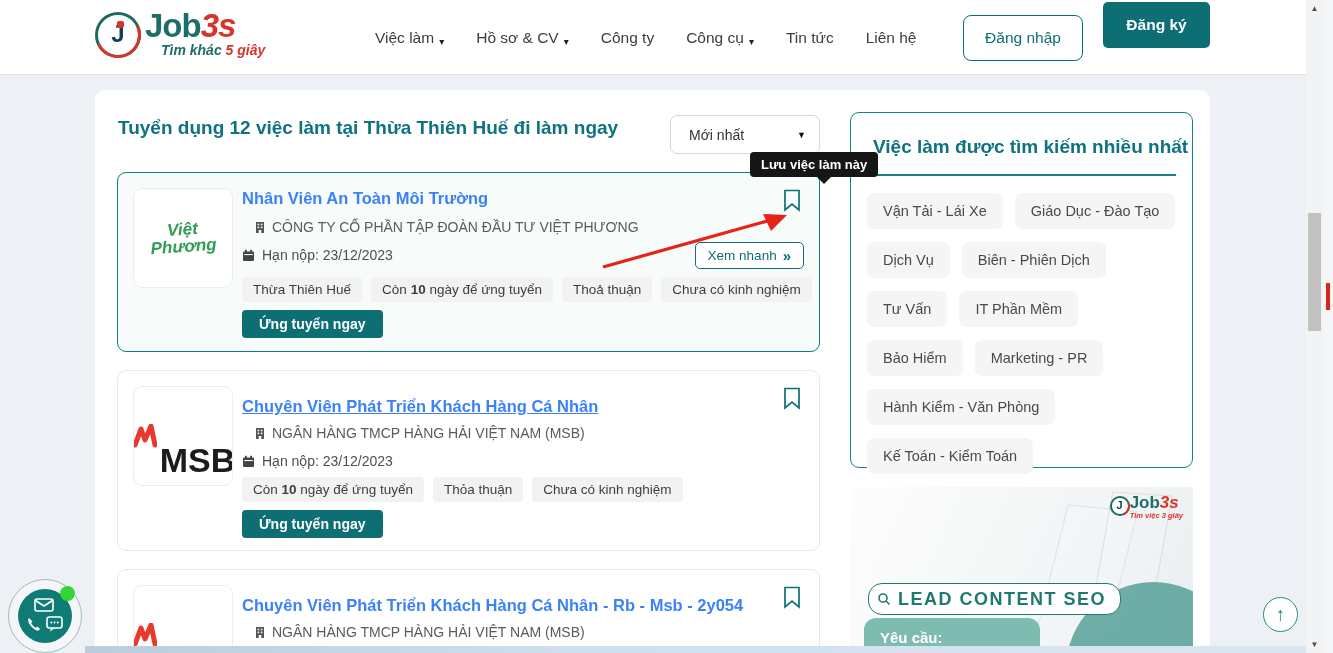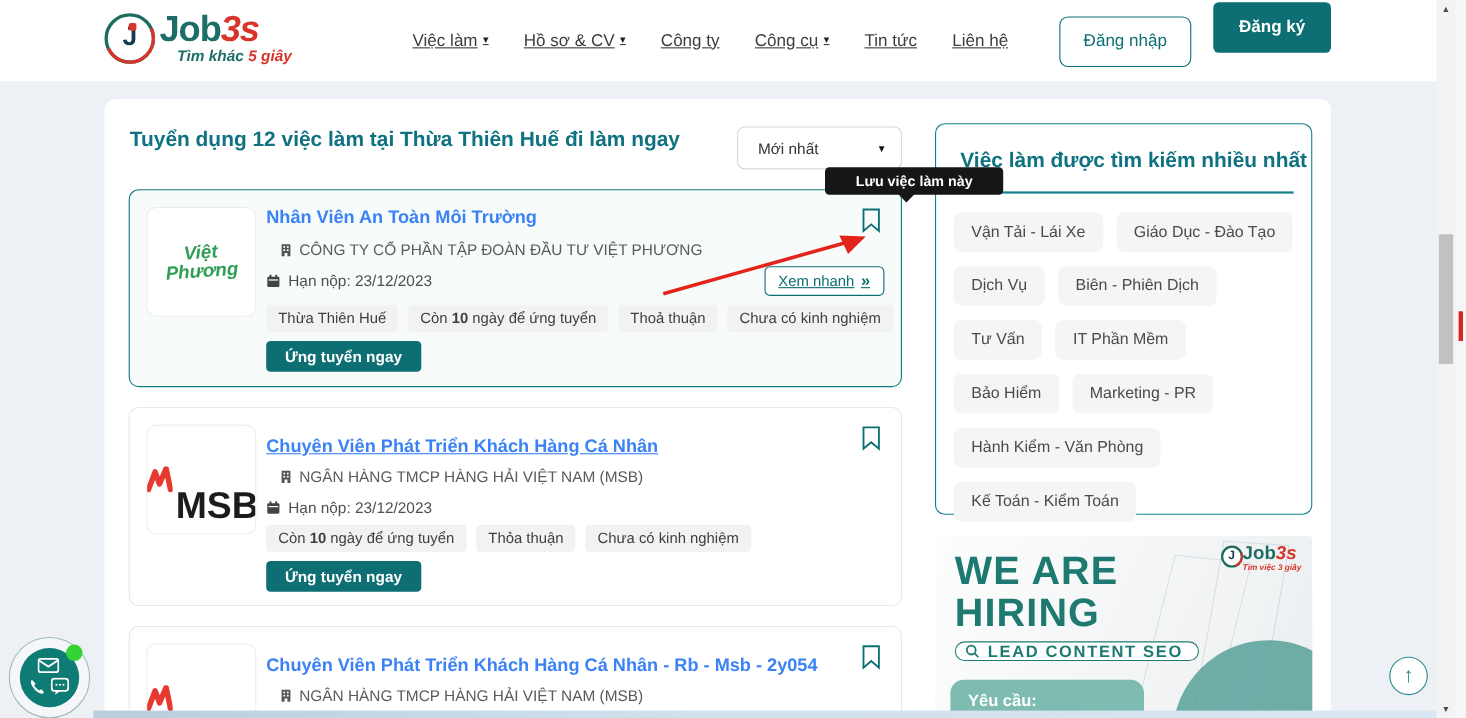--- a/index.html
+++ b/index.html
@@ -12,47 +12,47 @@
   .logo-icon { width:46px; height:46px; border:3px solid #1c6b5e; border-radius:50%; position:relative; background:#fff; margin-top:4px; }
   .logo-icon .arc { position:absolute; inset:-3px; border:3px solid transparent; border-right-color:#d8352a; border-bottom-color:#d8352a; border-radius:50%; transform:rotate(20deg); }
   .logo-icon .jletter { position:absolute; left:0; right:0; top:5px; text-align:center; font-size:24px; font-weight:bold; color:#123c4f; }
   .logo-icon .jdot { position:absolute; left:19px; top:6px; width:7px; height:7px; background:#d8352a; border-radius:2px; }
   .logo-text { margin-left:4px; }
   .brand-line { font-size:33px; font-weight:800; letter-spacing:-1px; line-height:36px; }
   .brand-job { color:#1d6e66; } .brand-3s { color:#d8352a; font-style:italic; }
   .tagline { font-size:14px; font-weight:bold; font-style:italic; margin-left:16px; margin-top:-2px; }
   .tagline .t1 { color:#1d6e66; } .tagline .t2 { color:#d8352a; }
   .nav-menu { position:absolute; left:375px; top:0; height:75px; display:flex; align-items:center; gap:32px; }
-  .nav-item { font-size:15.5px; color:#3d3d3d; font-weight:500; cursor:pointer; display:flex; align-items:flex-start; gap:5px; white-space:nowrap;text-decoration:underline; }
+  .nav-item { font-size:15.5px; color:#3d3d3d; font-weight:500; cursor:pointer; display:flex; align-items:flex-end; gap:5px; white-space:nowrap; }
   .nav-item .chev { font-size:10px; color:#222; margin-top:2px; }
   .btn-login { position:absolute; left:963px; top:15px; width:120px; height:46px; background:#fff; border:1px solid #0d6f73; border-radius:8px; color:#0d6f73; font-size:15.5px; font-weight:500; cursor:pointer; font-family:inherit; }
   .btn-register { position:absolute; left:1103px; top:2px; width:107px; height:46px; background:#0d6f73; border:none; border-radius:5px; color:#fff; font-size:15.5px; font-weight:bold; cursor:pointer; font-family:inherit; }
 
   
   .panel { position:absolute; left:95px; top:90px; width:1115px; height:563px; background:#fff; border-radius:10px 10px 0 0; z-index:1; }
   .heading { position:absolute; left:23px; top:27px; font-size:19px; font-weight:bold; color:#0e7280; }
   .sort-dd { position:absolute; left:575px; top:25px; width:150px; height:39px; background:#fff; border:1px solid #d8d8d8; border-radius:7px; cursor:pointer; display:flex; align-items:center; }
   .sort-dd .val { font-size:14px; color:#333; margin-left:18px; }
   .sort-dd .caret { position:absolute; right:13px; font-size:9px; color:#111; }
 
   
-  .tooltip { position:absolute; left:655px; top:62px; background:#161616; color:#fff; font-size:13px; font-weight:bold; padding:5px 28px; border-radius:4px; z-index:25; white-space:nowrap; }
+  .tooltip { position:absolute; left:655px; top:62px; background:#161616; color:#fff; font-size:13px; font-weight:bold; padding:5px 11px; border-radius:4px; z-index:25; white-space:nowrap; }
   .tooltip .tri { position:absolute; left:66px; bottom:-7px; width:0; height:0; border-left:8px solid transparent; border-right:8px solid transparent; border-top:8px solid #161616; }
 
   
   .card { position:absolute; left:22px; width:703px; background:#fff; border:1px solid #e8e8e8; border-radius:9px; }
   .card.hl { background:#f7fbf9; border:1.5px solid #0f7b7b; }
   .card-logo { position:absolute; left:15px; top:15px; width:100px; height:100px; background:#fff; border:1px solid #ededed; border-radius:9px; display:flex; align-items:center; justify-content:center; overflow:hidden; }
   .vp-logo { color:#2f9e54; font-weight:800; font-style:italic; text-align:center; line-height:17px; font-size:17px; transform:rotate(-4deg); }
   .msb-logo { display:flex; align-items:center; gap:3px; }
   .msb-text { font-size:34px; font-weight:800; color:#1c1c1c; letter-spacing:0px;margin-top:48px; }
   .job-title { position:absolute; left:124px; top:16px; font-size:16.5px; font-weight:bold; color:#3b82f6; cursor:pointer; white-space:nowrap; }
   .company-row { position:absolute; left:136px; top:46px; display:flex; align-items:center; gap:6px; font-size:14px; color:#5b5b5b; }
   .deadline-row { position:absolute; left:124px; top:74px; display:flex; align-items:center; gap:7px; font-size:14px; color:#4f4f4f; }
-  .quickview { position:absolute; right:15px; top:69px; height:27px; padding:0 12px; background:#fff; border:1px solid #0d6f73; border-radius:5px; color:#0d6f73; font-size:13.5px; display:flex; align-items:center; gap:6px; cursor:pointer;text-decoration:underline; }
+  .quickview { position:absolute; right:15px; top:69px; height:27px; padding:0 12px; background:#fff; border:1px solid #0d6f73; border-radius:5px; color:#0d6f73; font-size:13.5px; display:flex; align-items:center; gap:6px; cursor:pointer; }
   .quickview .dbl { font-size:15px; font-weight:bold; }
   .tags-row { position:absolute; left:124px; top:104px; display:flex; gap:9px; }
   .tag { background:#f2f2f2; border-radius:4px; padding:5px 11px; font-size:13.5px; color:#3e3e3e; white-space:nowrap; }
   .tag b { font-weight:bold; }
   .apply-btn { position:absolute; left:124px; top:137px; height:28px; padding:0 17px; background:#0d6f73; border:none; border-radius:4px; color:#fff; font-size:14px; font-weight:bold; cursor:pointer; font-family:inherit; }
   .bookmark { position:absolute; right:18px; top:16px; cursor:pointer; }
 
   
   .arrow-svg { position:absolute; left:480px; top:95px; z-index:24; pointer-events:none; }
 
@@ -63,21 +63,21 @@
   .side-tags { position:absolute; left:16px; top:80px; width:315px; display:flex; flex-wrap:wrap; gap:13px 12px; }
   .side-tag { background:#f5f5f5; border-radius:7px; padding:10px 16px; font-size:14.5px; color:#4a4a4a; cursor:pointer; white-space:nowrap; }
 
   
   .banner { position:absolute; left:755px; top:397px; width:343px; height:256px; border-radius:4px; overflow:hidden; background:linear-gradient(115deg,#fdfdfd 0%,#f2f4f5 55%,#e9edef 100%); }
   .bn-blob { position:absolute; right:-48px; top:95px; width:175px; height:175px; border-radius:50%; background:#57a199; opacity:.85; }
   .bn-bldg { position:absolute; border:1px solid #a9b4ba; opacity:.3; background:rgba(255,255,255,.25); }
   .bn-b1 { left:195px; top:18px; width:70px; height:190px; transform:rotate(14deg) skewY(-8deg); }
   .bn-b2 { left:245px; top:5px; width:60px; height:200px; transform:rotate(10deg) skewY(-6deg); border-color:#9fb0b6; }
   .bn-title { position:absolute; left:18px; top:13px; font-size:36px; line-height:38px; font-weight:800; color:#1e7a70; letter-spacing:1px; }
-  .bn-pill { position:absolute; left:18px; top:96px; height:18px; padding:0 14px 0 8px; border:1.5px solid #1e7a70; border-radius:14px; background:#fff; display:flex; align-items:center; gap:7px; font-size:15px; font-weight:bold; color:#1e7a70; letter-spacing:1.5px; }
+  .bn-pill { position:absolute; left:18px; top:96px; height:32px; padding:0 14px 0 8px; border:1.5px solid #1e7a70; border-radius:14px; background:#fff; display:flex; align-items:center; gap:7px; font-size:18px; font-weight:bold; color:#1e7a70; letter-spacing:1.5px; }
   .bn-req { position:absolute; left:14px; top:131px; width:176px; height:60px; background:#7ebcb2; border-radius:12px; color:#fff; font-size:15px; font-weight:bold; padding:11px 0 0 16px; }
   .bn-logo { position:absolute; right:10px; top:7px; display:flex; align-items:flex-start; }
   .bn-logo-icon { width:20px; height:20px; border:2px solid #1c6b5e; border-radius:50%; position:relative; background:#fff; margin-top:2px; }
   .bn-logo-icon i { position:absolute; inset:-2px; border:2px solid transparent; border-right-color:#d8352a; border-radius:50%; transform:rotate(25deg); }
   .bn-logo-icon .bj { position:absolute; left:0; right:0; top:1px; text-align:center; font-size:11px; font-weight:bold; color:#123c4f; font-style:normal; }
   .bn-logo-text .l1 { font-size:17px; font-weight:800; line-height:17px; }
   .bn-logo-text .l2 { font-size:7.5px; font-weight:bold; font-style:italic; color:#d8352a; text-align:center; }
 
   
   .chat-widget { position:absolute; left:8px; top:579px; width:74px; height:74px; z-index:40; cursor:pointer; }
@@ -286,24 +286,20 @@
       <span class="side-tag">Hành Kiểm - Văn Phòng</span>
       <span class="side-tag">Kế Toán - Kiểm Toán</span>
     </div>
   </div>
 
   <div class="banner">
     <div class="bn-bldg bn-b1"></div>
     <div class="bn-bldg bn-b2"></div>
     <div class="bn-blob"></div>
 
-    <div class="bn-title">
-      <div>WE ARE</div>
-        <div>HIRING</div>
-    </div>
     <div class="bn-pill">
       <svg width="14" height="14" viewBox="0 0 14 14">
           <circle cx="6" cy="6" r="4" fill="none" stroke="#1e7a70" stroke-width="1.6"></circle>
           <line x1="9" y1="9" x2="12.5" y2="12.5" stroke="#1e7a70" stroke-width="1.6"></line>
         </svg>
       <span>LEAD CONTENT SEO</span>
     </div>
     <div class="bn-req"><span>Yêu cầu:</span></div>
     <div class="bn-logo">
       <div class="bn-logo-icon">

